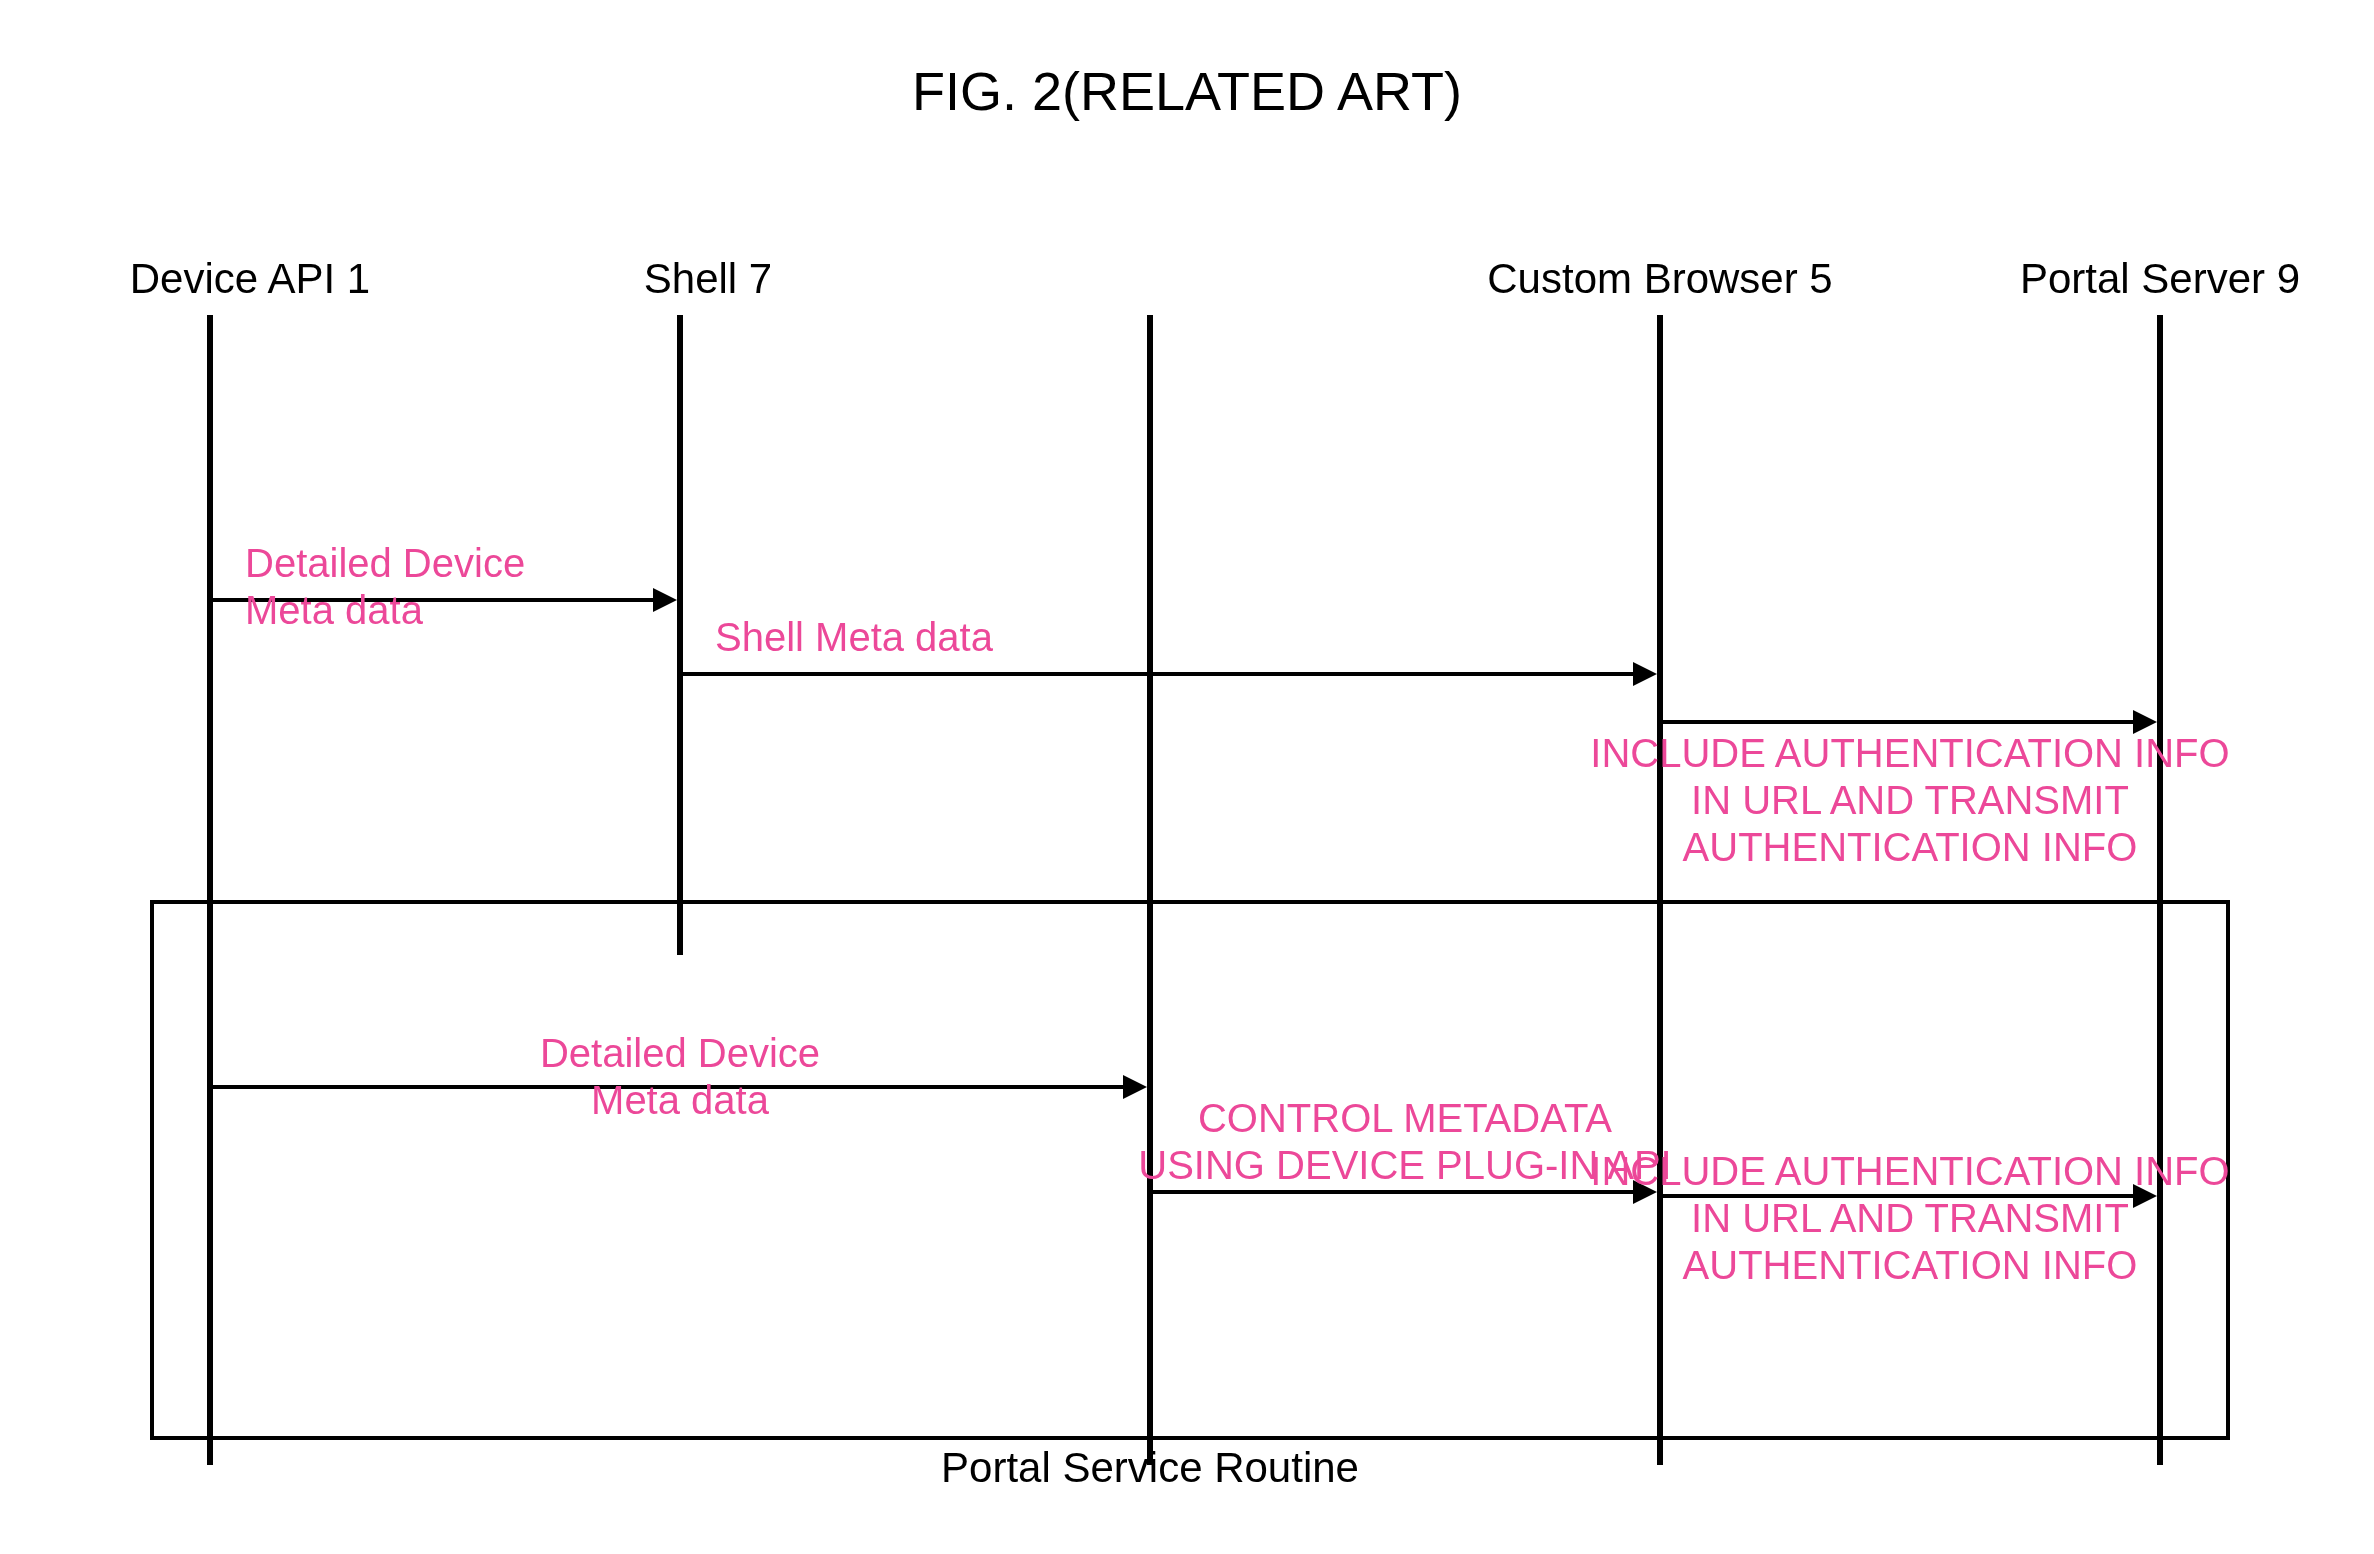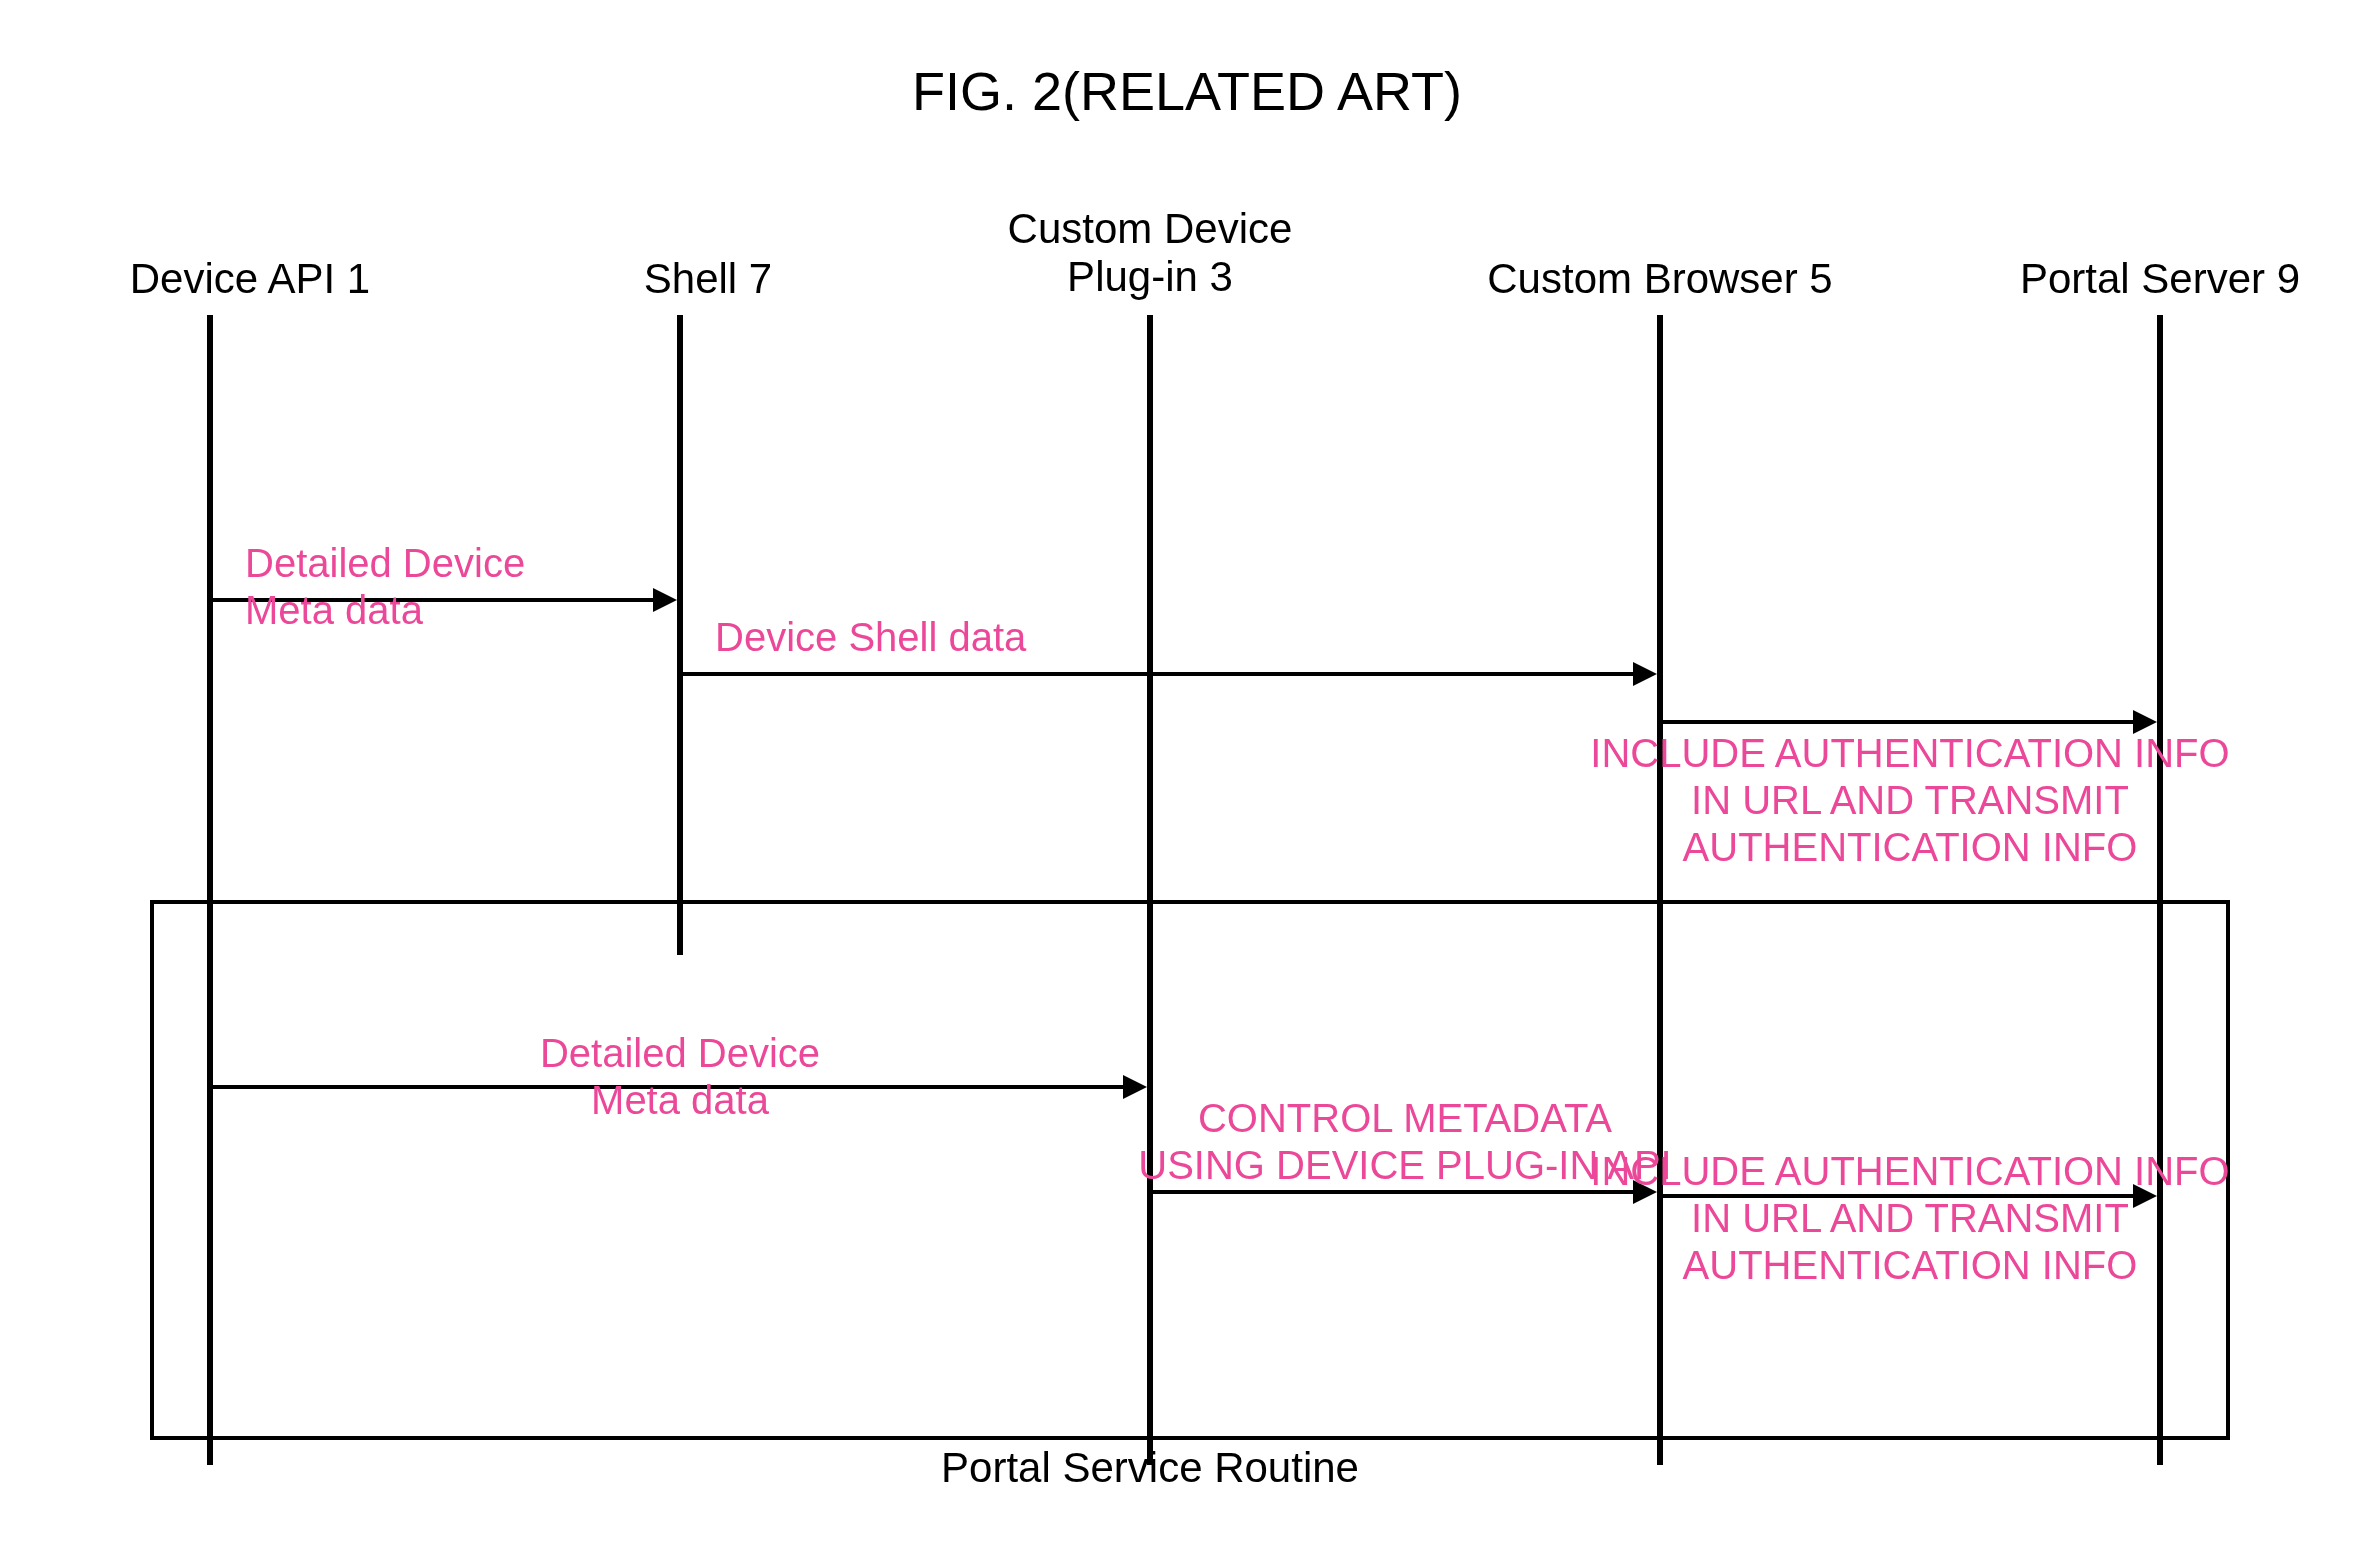--- a/index.html
+++ b/index.html
@@ -75,43 +75,41 @@
 </style>
 </head>
 <body>
 
 <div class="stage">
 
   <div class="title" style="top:60px;">FIG. 2(RELATED ART)</div>
 
   <div class="lane-label" style="left:250px;  top:255px;">Device API 1</div>
   <div class="lane-label" style="left:680px;  top:255px;margin-left:28px;">Shell 7</div>
-  <div class="lane-label" style="left:1150px; top:205px; white-space:pre;">Custom Device
-Plug-in 3</div>
   <div class="lane-label" style="left:1660px; top:255px;">Custom Browser 5</div>
   <div class="lane-label" style="left:2160px; top:255px;text-align:center;">Portal Server 9</div>
 
   <div class="lifeline" style="left:207px;  top:315px; height:1150px;"></div>
 
   <div class="lifeline" style="left:677px;  top:315px; height:640px;"></div>
 
   <div class="lifeline" style="left:1147px; top:315px; height:1150px;"></div>
 
   <div class="lifeline" style="left:1657px; top:315px; height:1150px;"></div>
 
   <div class="lifeline" style="left:2157px; top:315px; height:1150px;"></div>
 
   <div class="arrow-line" style="left:213px; top:598px; width:440px;"></div>
   <div class="arrow-head" style="left:653px; top:598px;"></div>
   <div class="msg-label" style="left:245px; top:540px; white-space:pre;">Detailed Device
 Meta data</div>
 
   <div class="arrow-line" style="left:683px; top:672px; width:950px;"></div>
   <div class="arrow-head" style="left:1633px; top:672px;"></div>
-  <div class="msg-label" style="left:715px; top:614px;">Device Shell data</div>
+  <div class="msg-label" style="left:715px; top:614px;">Shell Meta data</div>
 
   <div class="arrow-line" style="left:1663px; top:720px; width:470px;"></div>
   <div class="arrow-head" style="left:2133px; top:720px;"></div>
   <div class="msg-label center" style="left:1910px; top:730px; white-space:pre;">INCLUDE AUTHENTICATION INFO
 IN URL AND TRANSMIT
 AUTHENTICATION INFO</div>
 
   <div class="frame" style="left:150px; top:900px; width:2080px; height:540px;"></div>
   <div class="frame-label" style="left:1150px; top:1444px;">Portal Service Routine</div>
 

